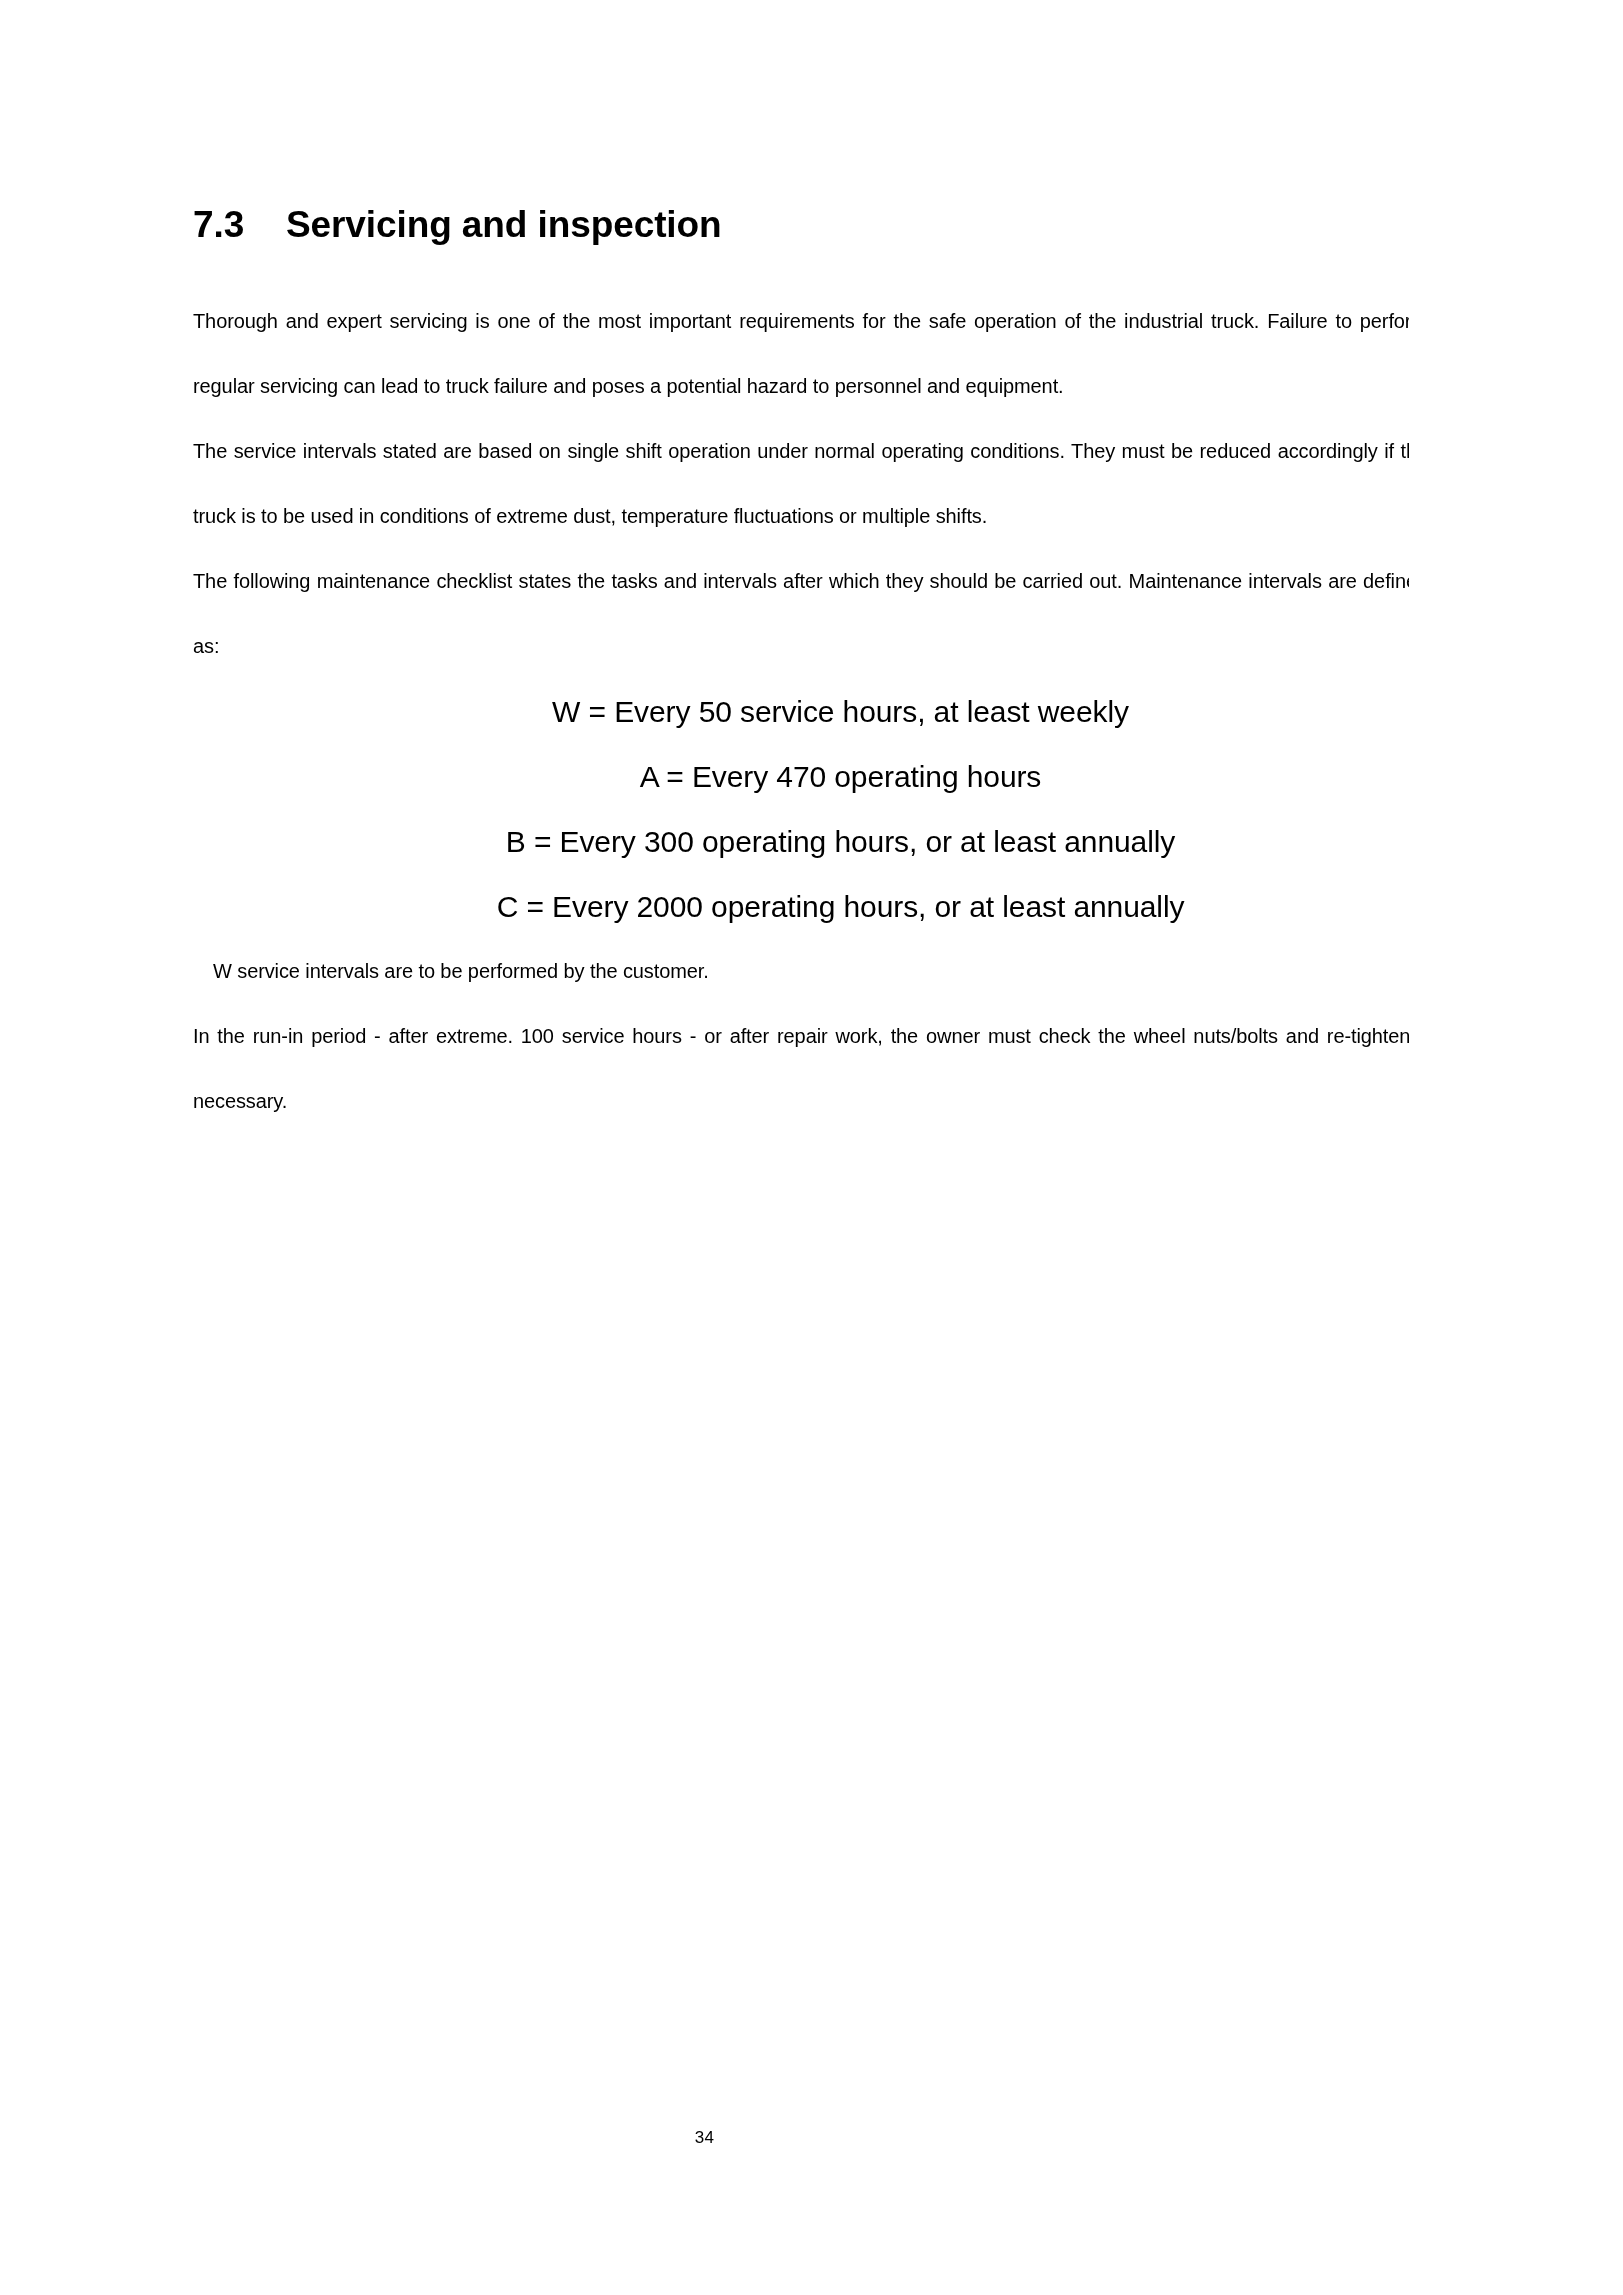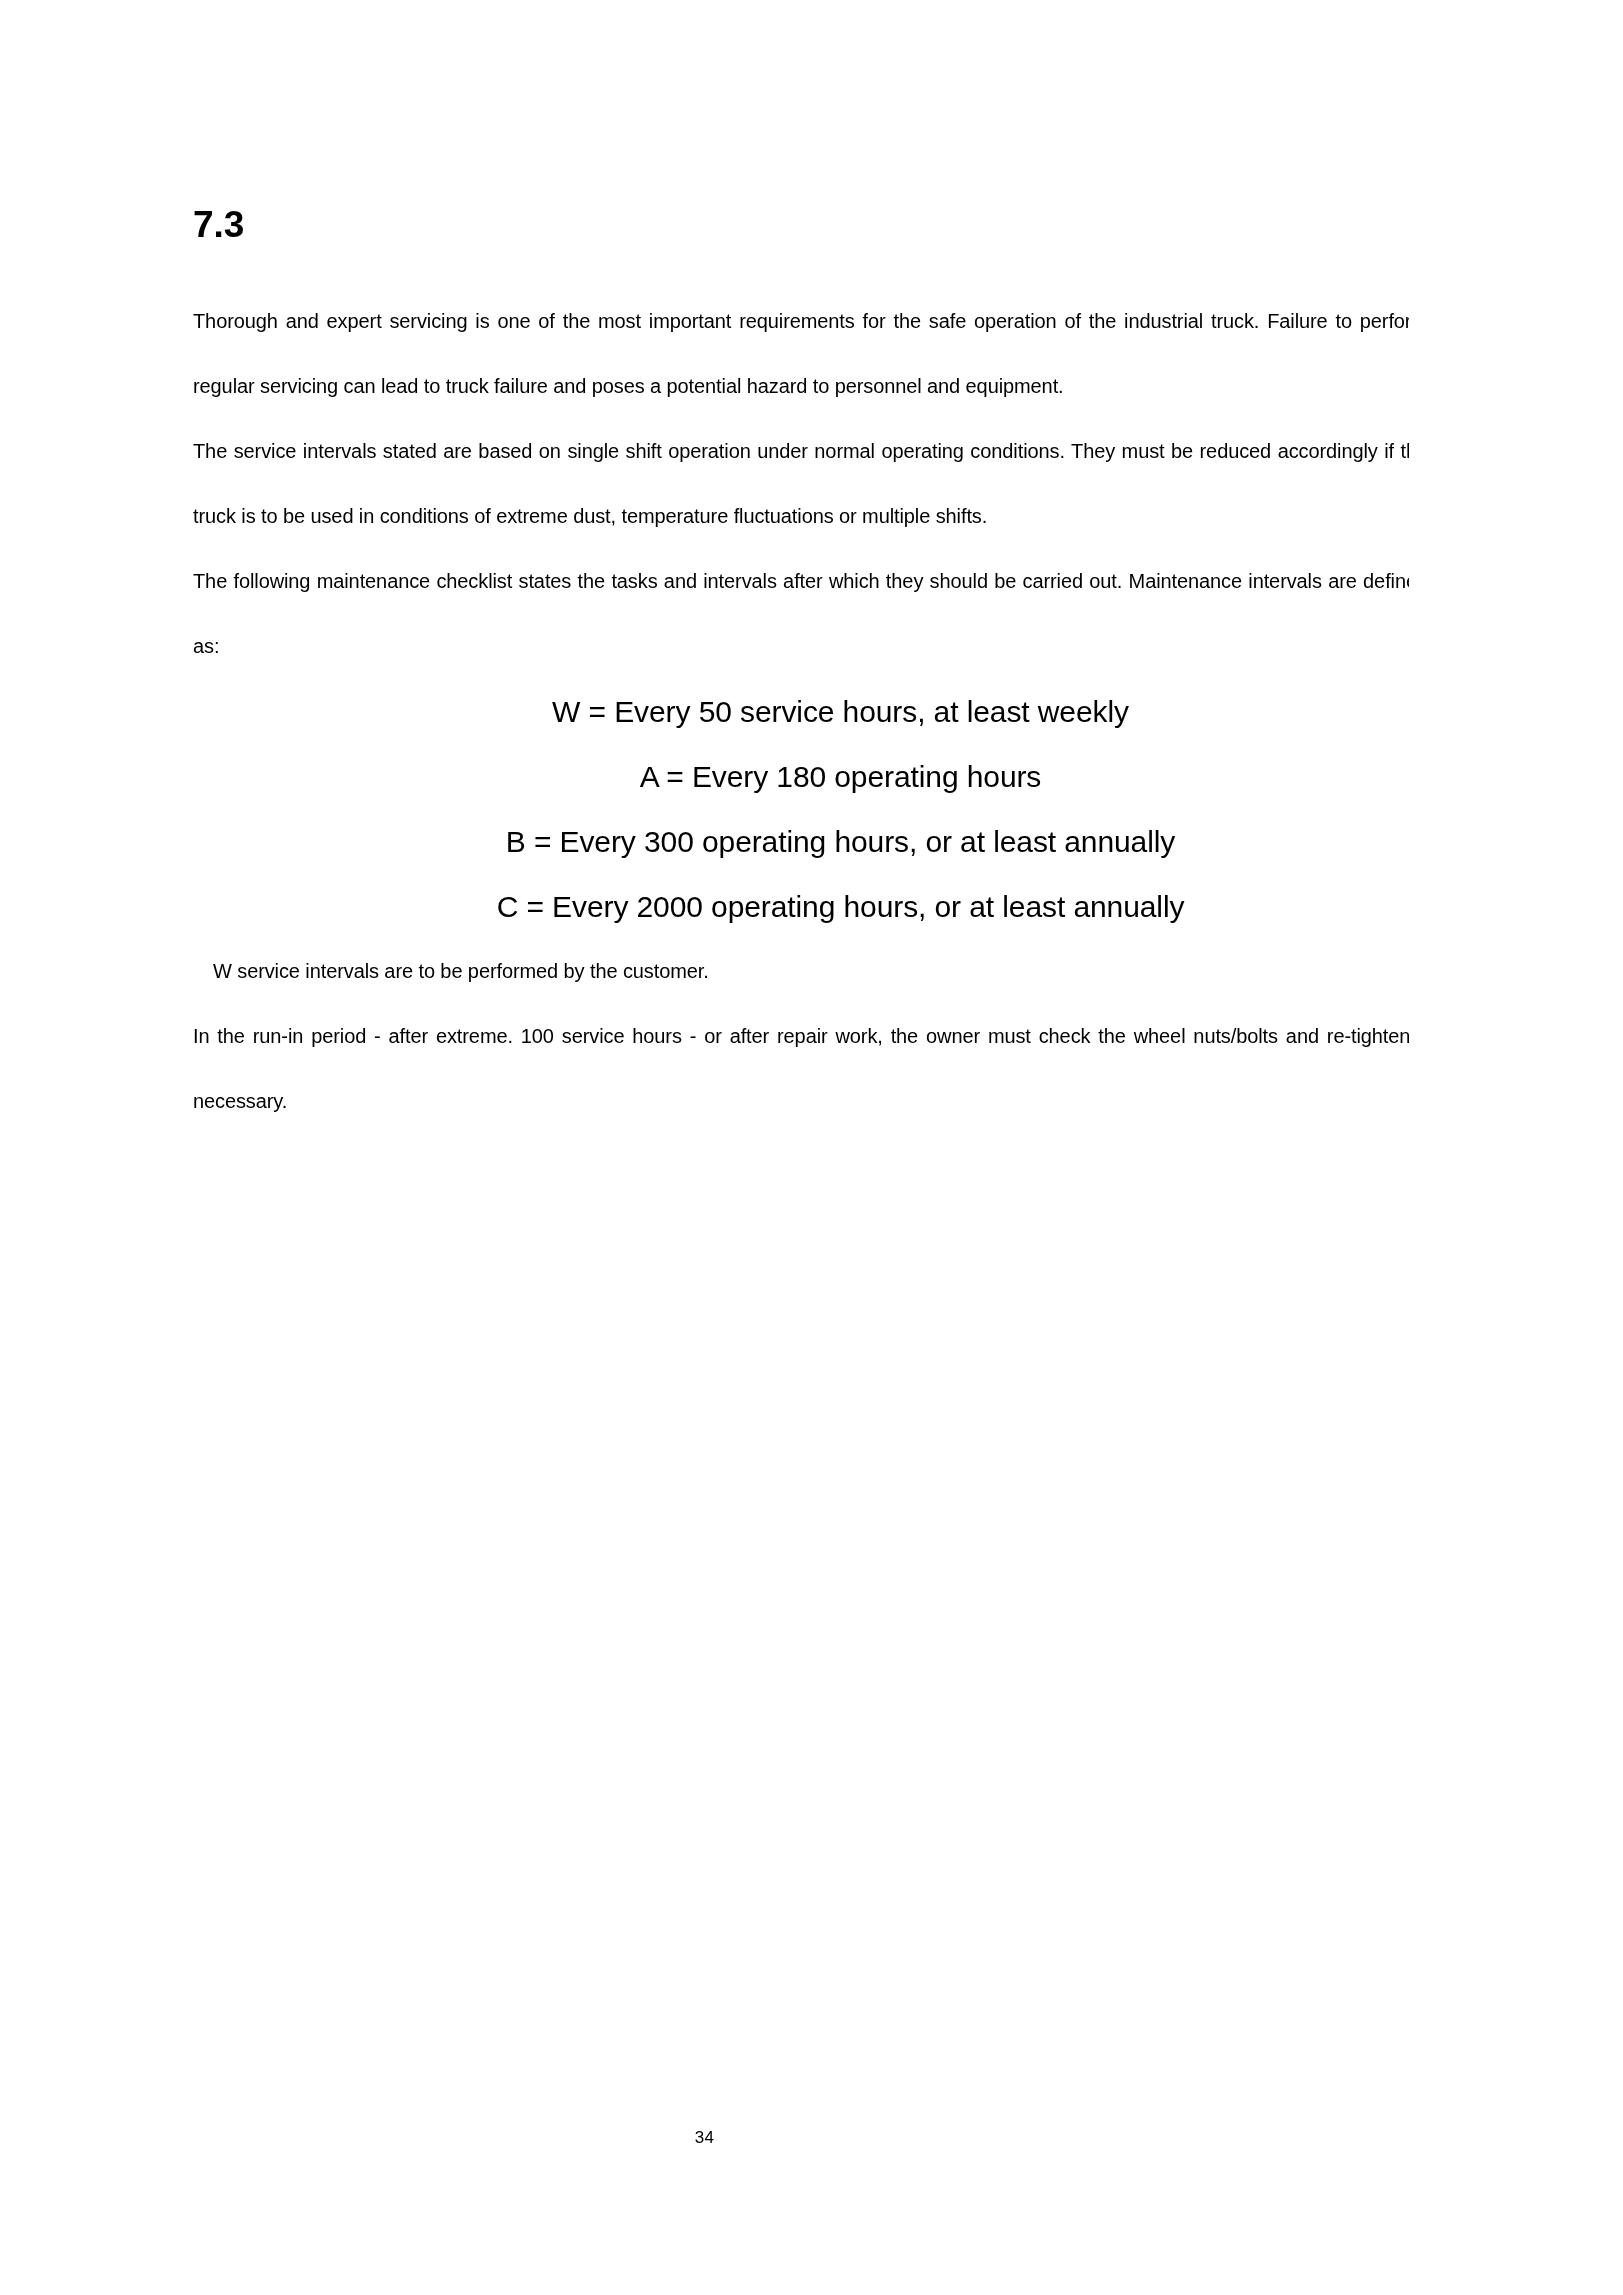--- a/index.html
+++ b/index.html
@@ -78,31 +78,32 @@
 </style>
 </head>
 <body>
 
 <div class="page">
 
   <div class="content">
 
     <h2 class="section-heading">
       <span class="sec-num">7.3</span>
+        <span class="sec-title">Servicing and inspection</span>
     </h2>
 
     <p class="body-par">Thorough and expert servicing is one of the most important requirements for the safe operation of the industrial truck. Failure to perform regular servicing can lead to truck failure and poses a potential hazard to personnel and equipment.</p>
 
     <p class="body-par">The service intervals stated are based on single shift operation under normal operating conditions. They must be reduced accordingly if the truck is to be used in conditions of extreme dust, temperature fluctuations or multiple shifts.</p>
 
     <p class="body-par">The following maintenance checklist states the tasks and intervals after which they should be carried out. Maintenance intervals are defined as:</p>
 
     <ul class="interval-list">
       <li>W = Every 50 service hours, at least weekly</li>
-      <li>A = Every 180 operating hours</li>
+      <li>A = Every 470 operating hours</li>
       <li>B = Every 300 operating hours, or at least annually</li>
       <li>C = Every 2000 operating hours, or at least annually</li>
     </ul>
 
     <p class="body-par nojustify">W service intervals are to be performed by the customer.</p>
 
     <p class="body-par">In the run-in period - after extreme. 100 service hours - or after repair work, the owner must check the wheel nuts/bolts and re-tighten if necessary.</p>
 
   </div>
 

